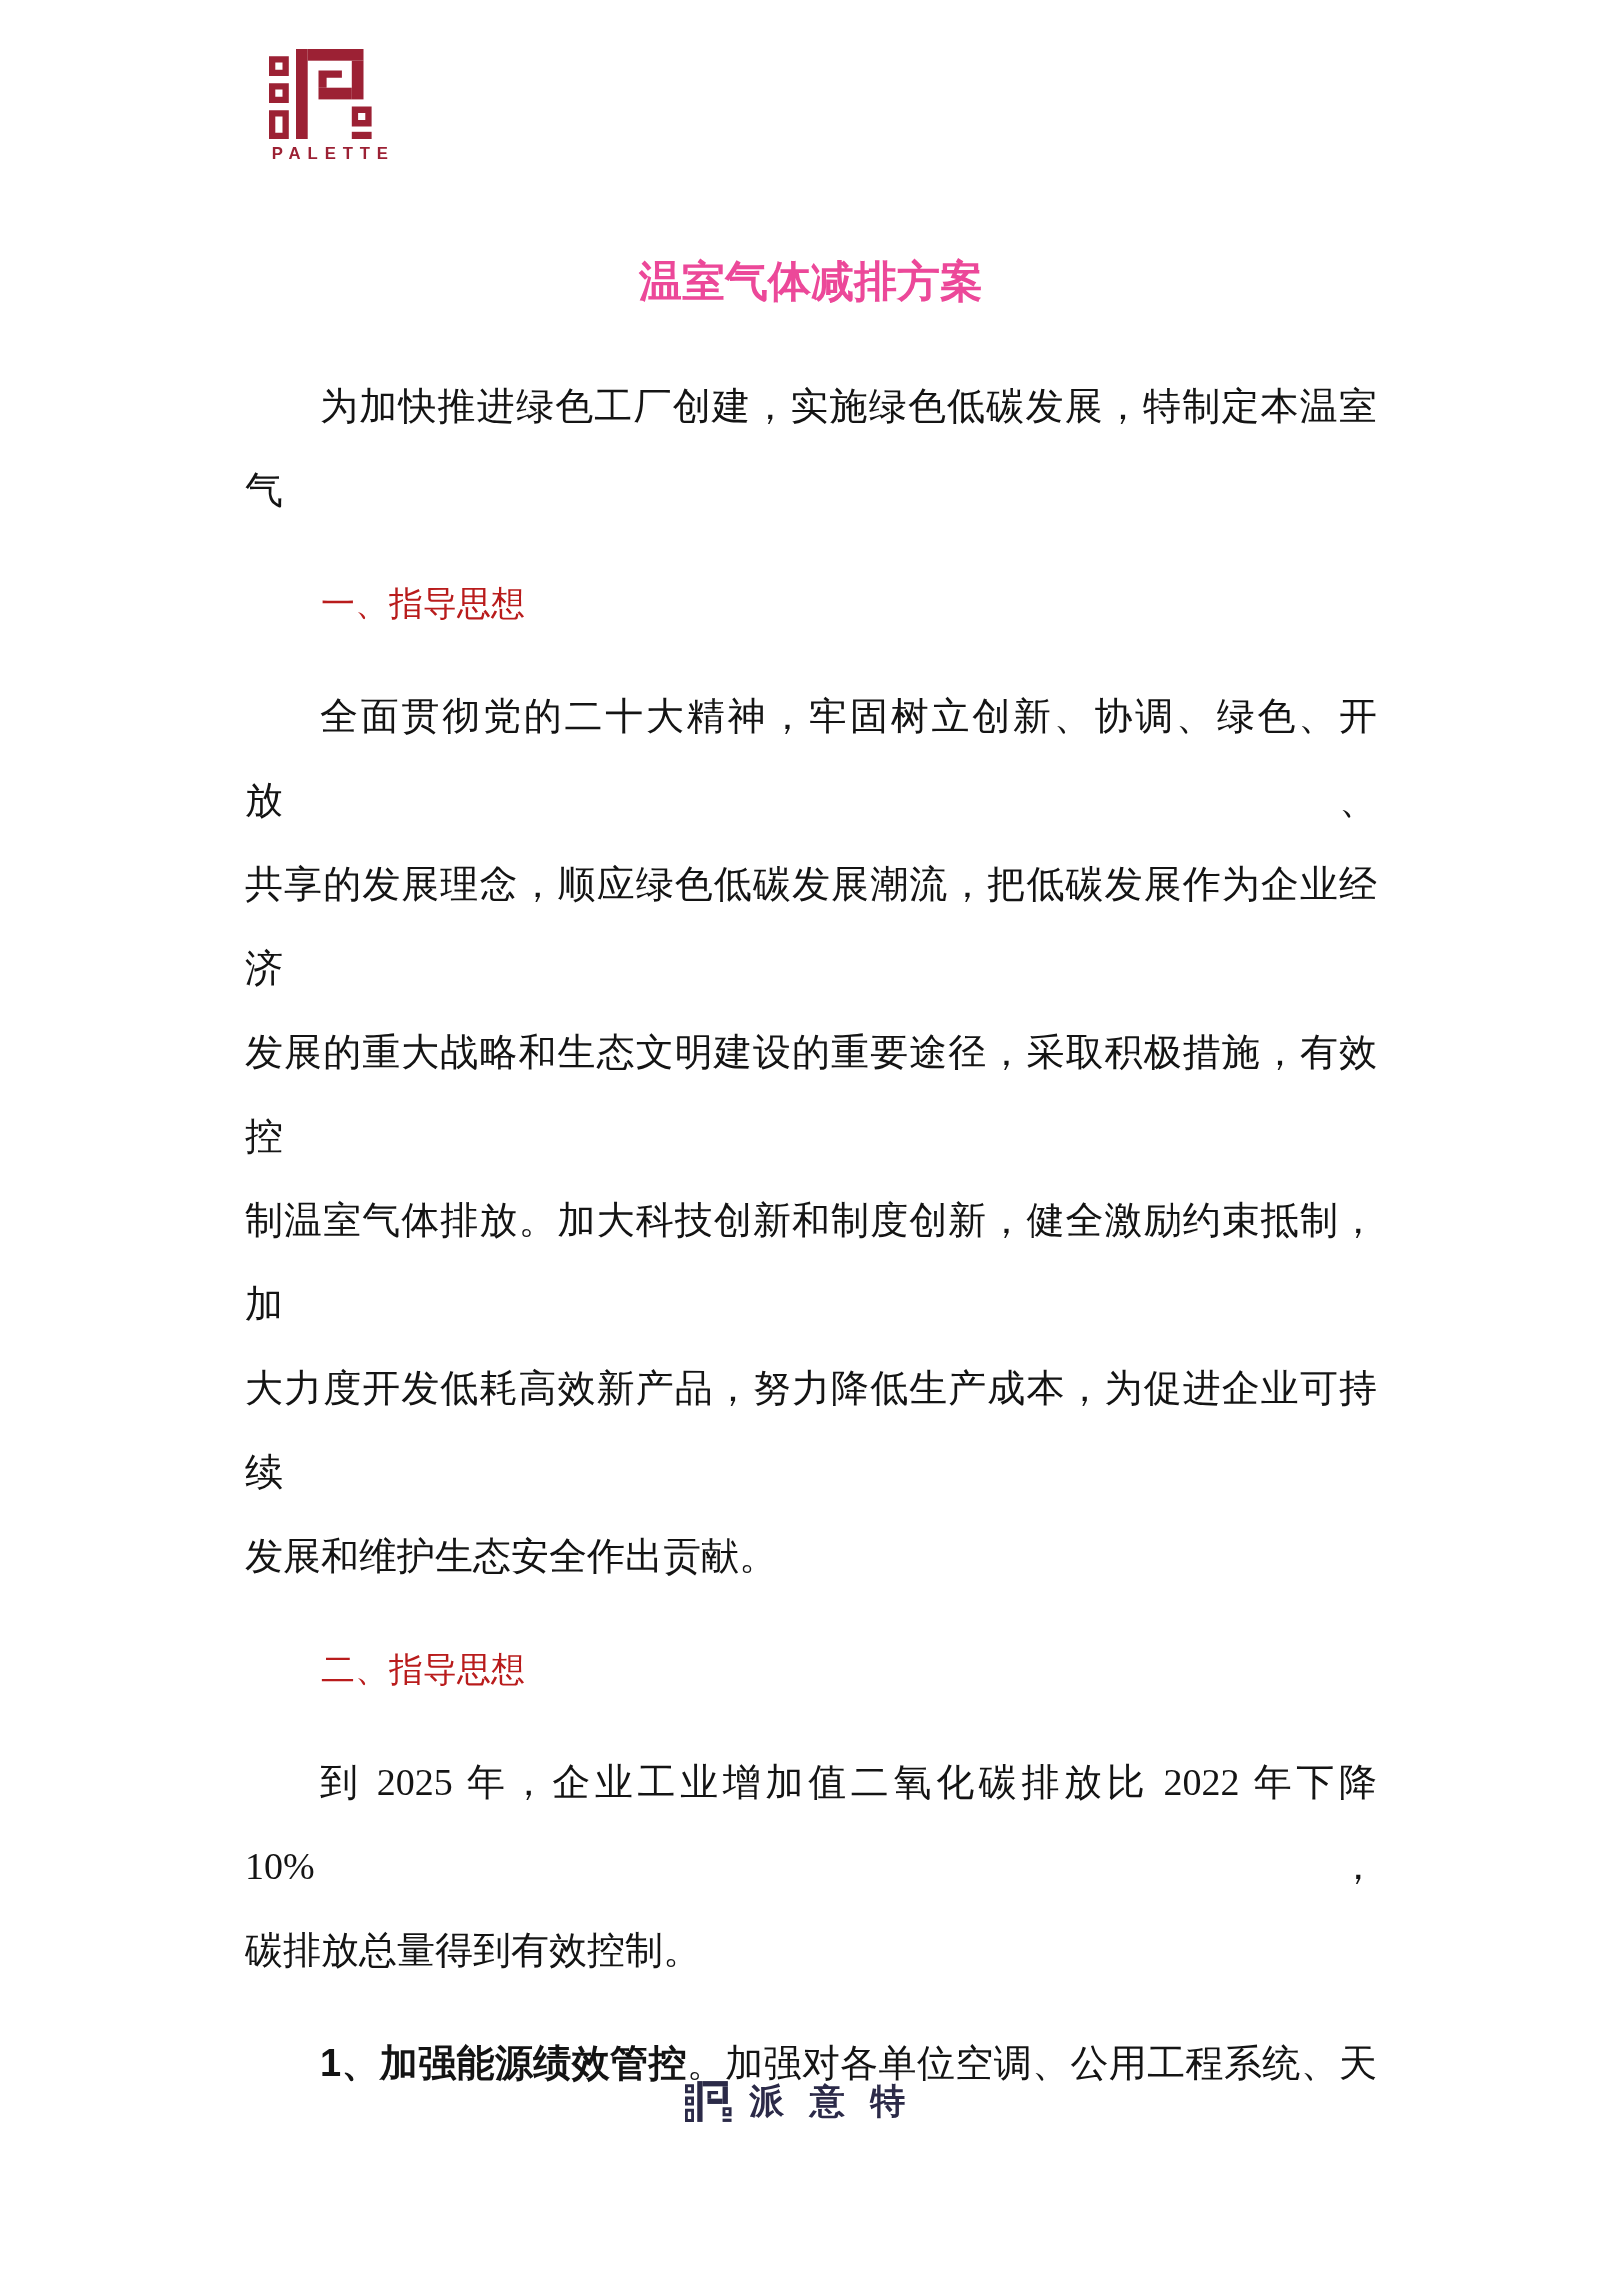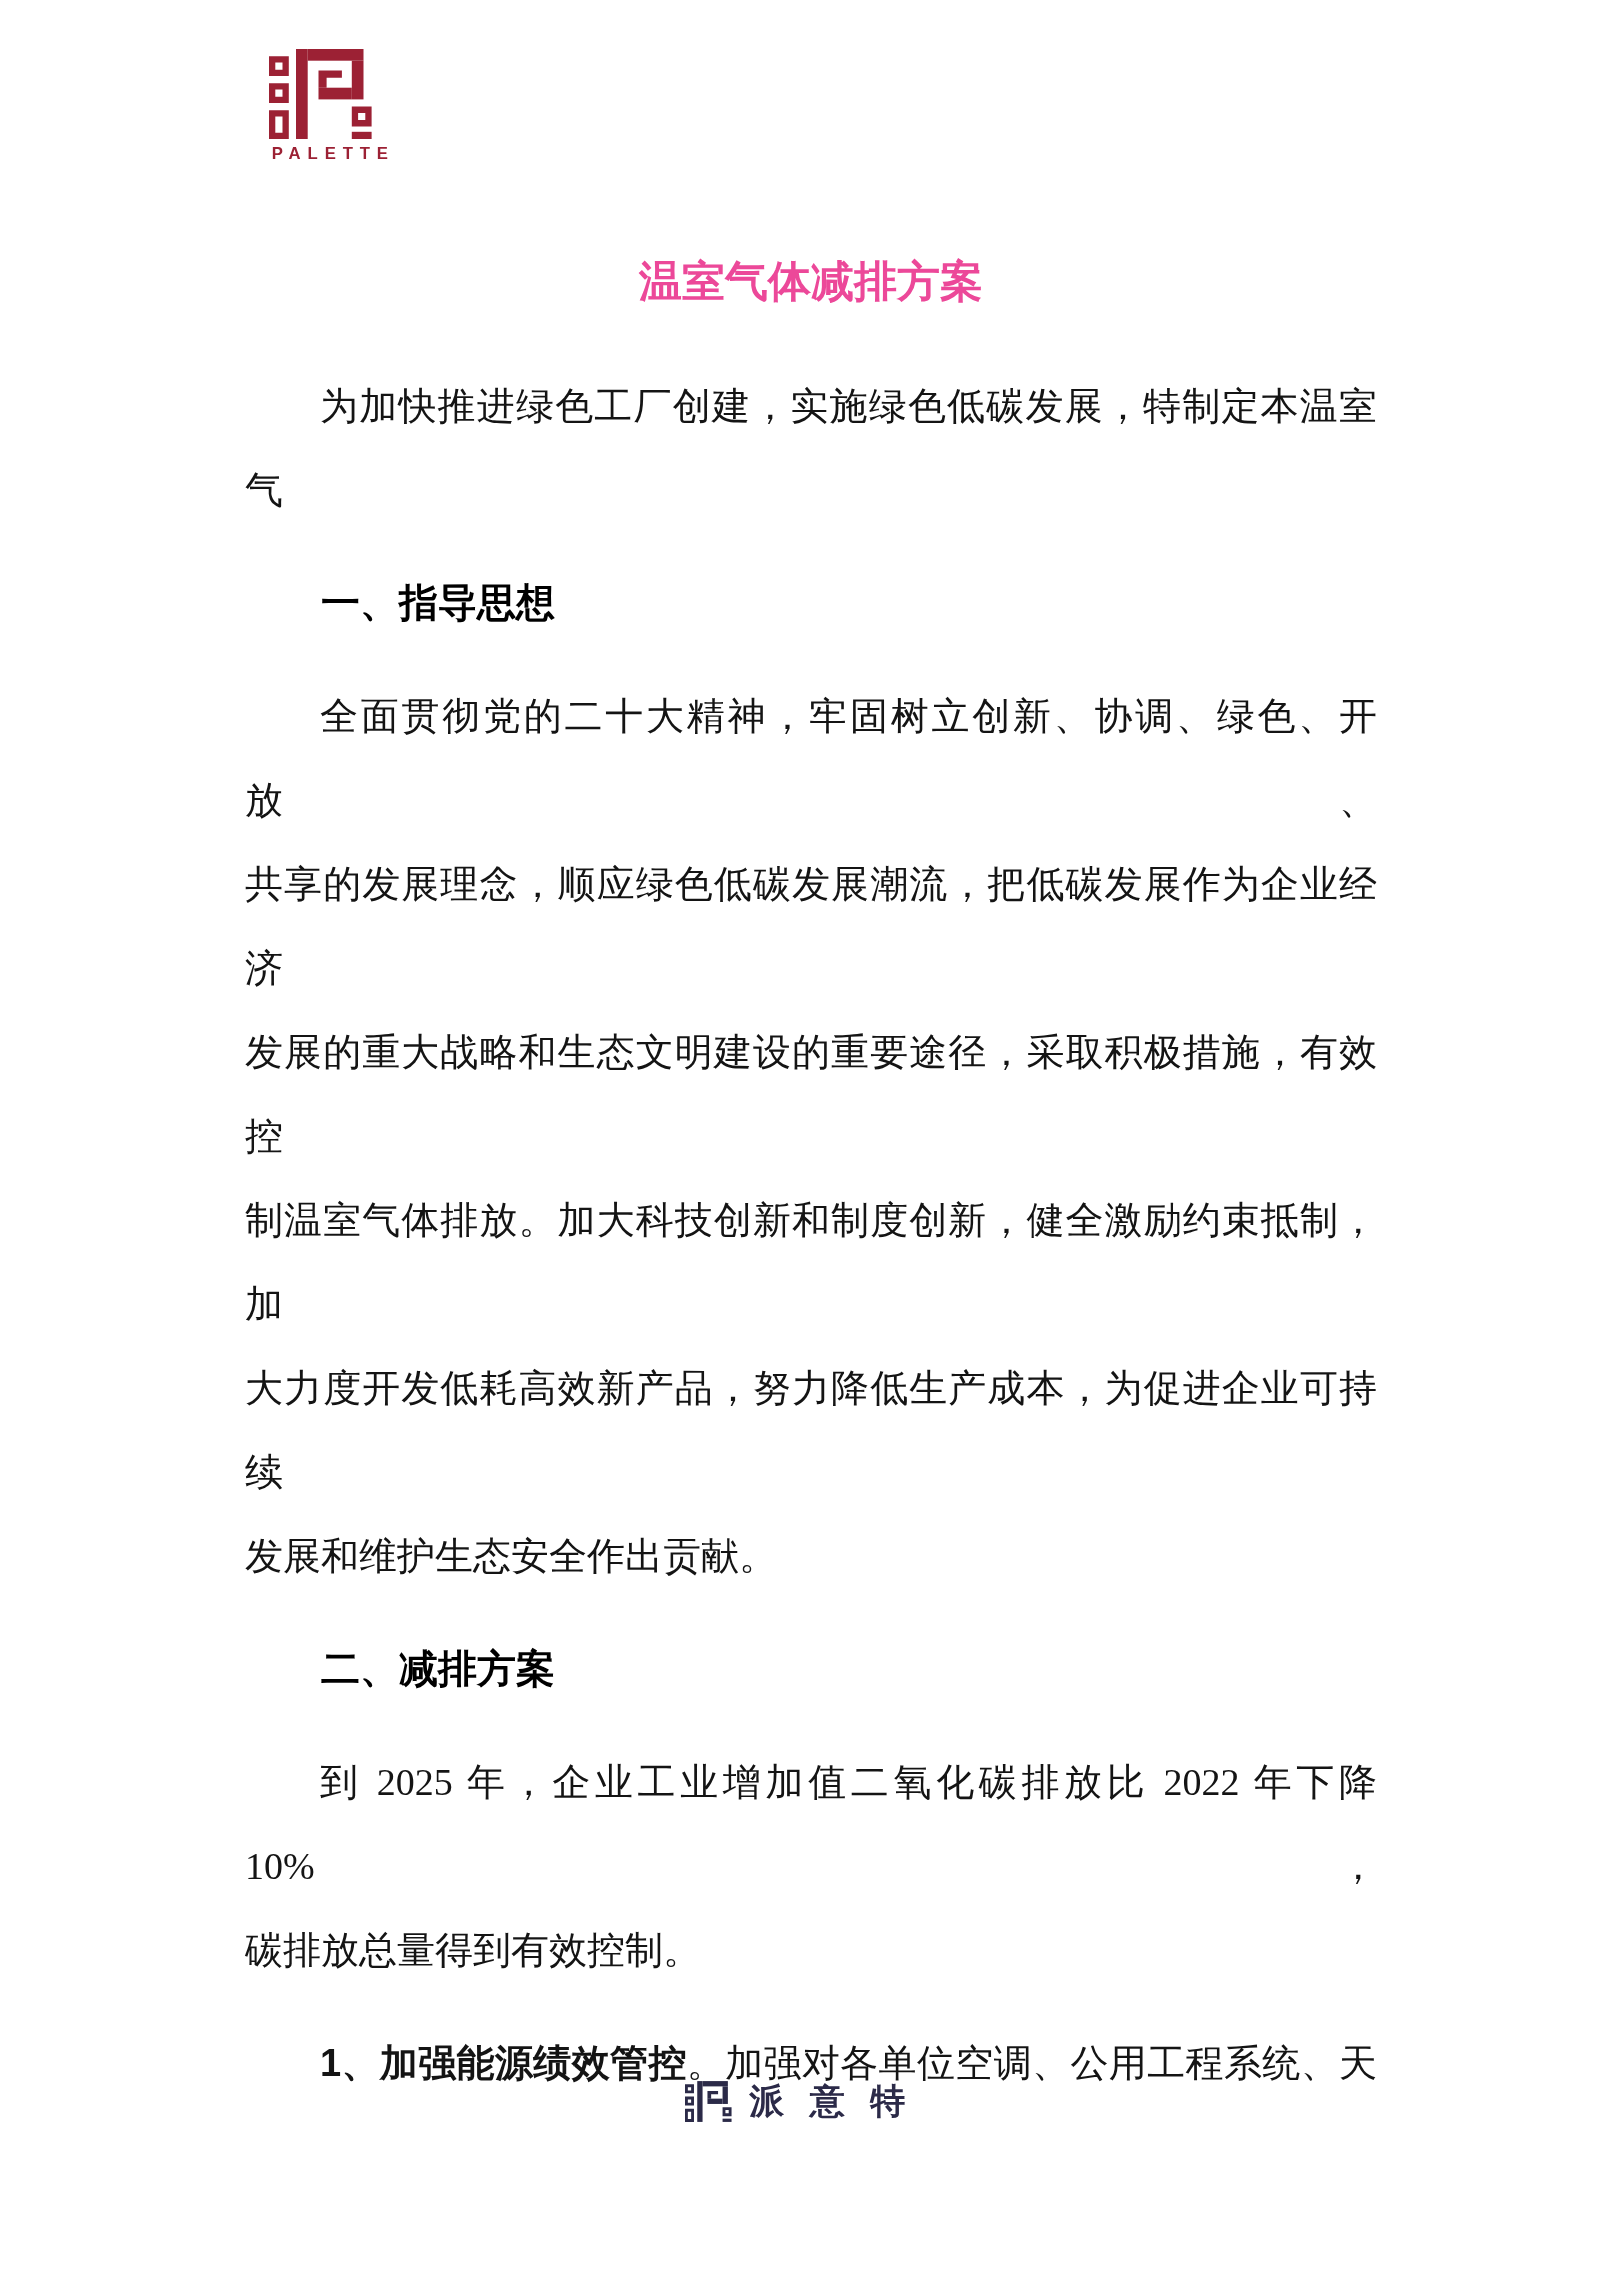--- a/index.html
+++ b/index.html
@@ -44,25 +44,25 @@
   }
   .para { margin:0; }
   .para.first-block { margin-top:41px; }
   .para.mt { margin-top:29px; }
   .line { text-align:justify; text-align-last:justify; }
   .line.last { text-align:justify; text-align-last:left; }
   .line.ind { text-indent:75px; }
   .sec-heading {
     margin-top:29px;
     font-family:"Liberation Sans", sans-serif;
-    font-weight:bold;
-    font-size:39px;
+    font-weight:normal;
+    font-size:34px;
     line-height:84px;
     text-indent:76px;
-    color:#000000;
+    color:#b91c1c;
   }
   .bold-run { font-weight:bold; font-family:"Liberation Sans", sans-serif; font-size:38px; }
 
   
   .footer {
     position:absolute; left:0; top:2078px; width:1590px;
     display:flex; justify-content:center; align-items:center; gap:15.7px;
   }
   .footer svg { display:block; }
   .footer-text {
@@ -109,21 +109,21 @@
 
     <div class="para mt">
       <div class="line ind">全面贯彻党的二十大精神，牢固树立创新、协调、绿色、开放、</div>
       <div class="line">共享的发展理念，顺应绿色低碳发展潮流，把低碳发展作为企业经济</div>
       <div class="line">发展的重大战略和生态文明建设的重要途径，采取积极措施，有效控</div>
       <div class="line">制温室气体排放。加大科技创新和制度创新，健全激励约束抵制，加</div>
       <div class="line">大力度开发低耗高效新产品，努力降低生产成本，为促进企业可持续</div>
       <div class="line last">发展和维护生态安全作出贡献。</div>
     </div>
 
-    <div class="sec-heading">二、减排方案</div>
+    <div class="sec-heading">二、指导思想</div>
 
     <div class="para mt">
       <div class="line ind">到 2025 年，企业工业增加值二氧化碳排放比 2022 年下降 10%，</div>
       <div class="line last">碳排放总量得到有效控制。</div>
     </div>
 
 
     <div class="para mt">
       <div class="line ind"><span class="bold-run">1、加强能源绩效管控</span><span>。加强对各单位空调、公用工程系统、天</span></div>
 

